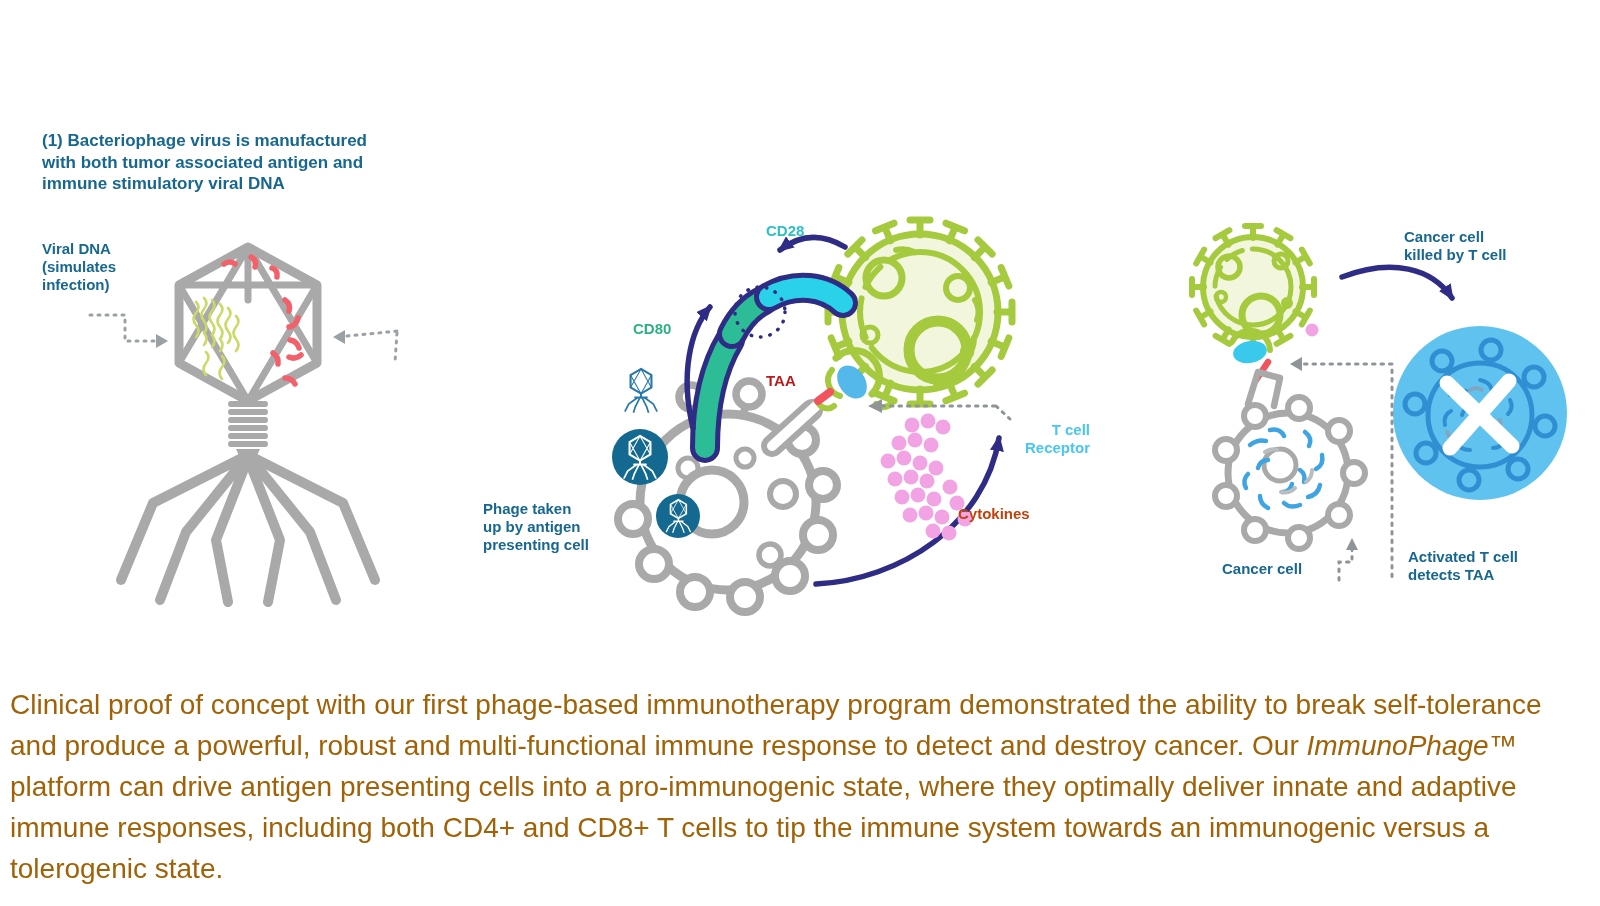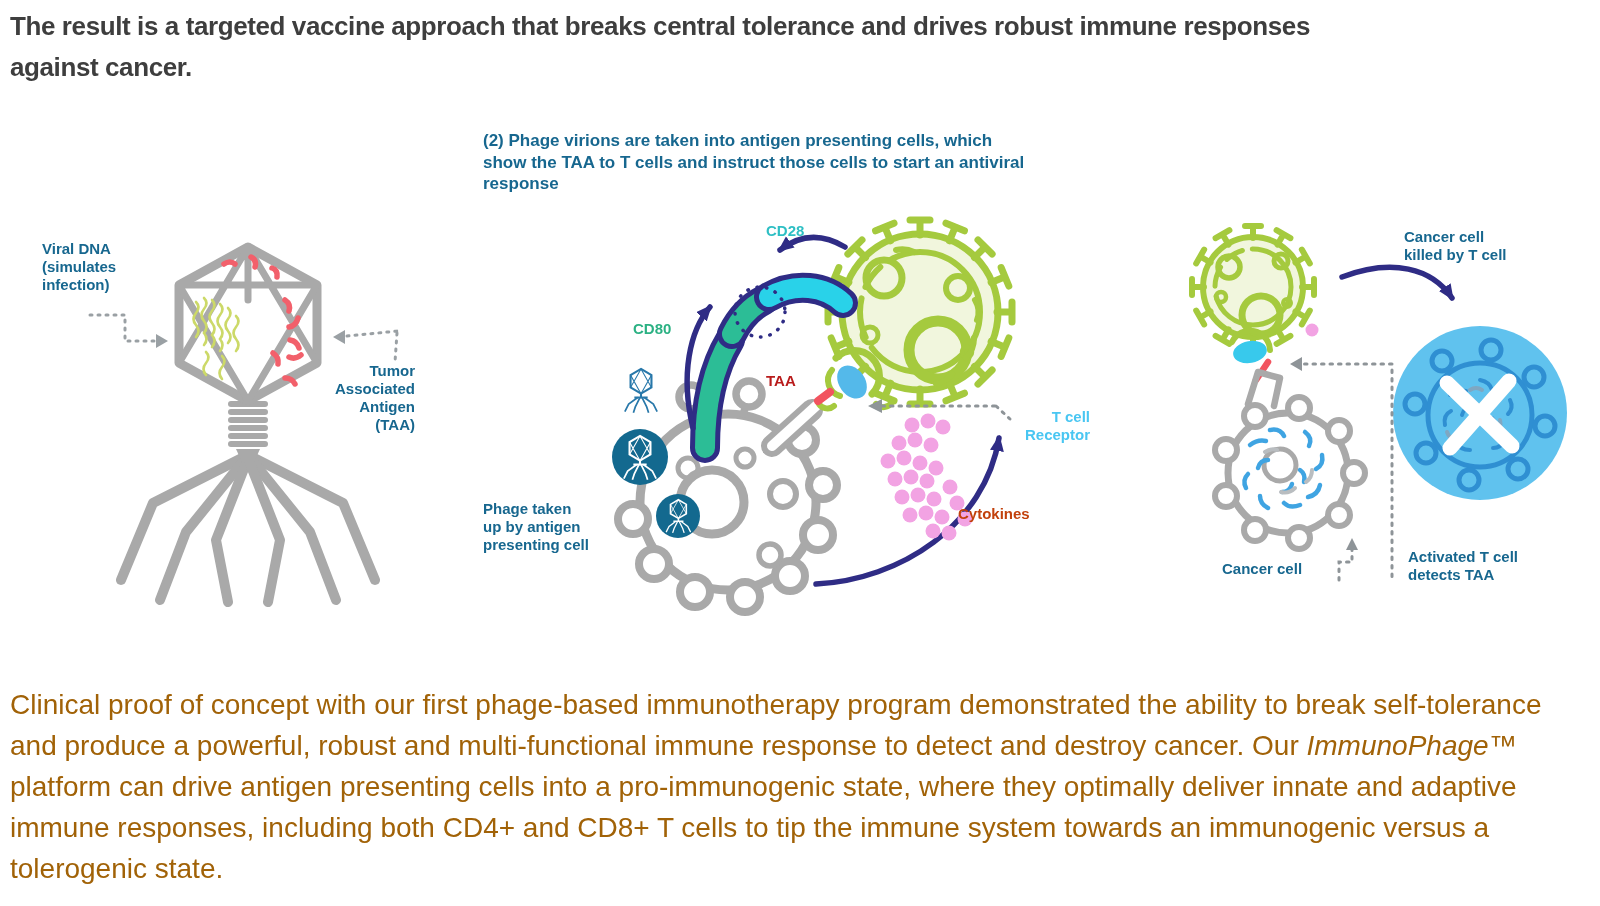--- a/index.html
+++ b/index.html
@@ -7,38 +7,36 @@
         font-family:"Liberation Sans",sans-serif;}
   .abs{position:absolute;}
   .hdr{left:10px;top:6px;width:1585px;font-size:26px;font-weight:bold;color:#3e3e3e;
        line-height:41px;letter-spacing:-0.4px;white-space:pre-line;}
   .panel-h{font-size:17px;font-weight:bold;color:#17678f;line-height:21.5px;white-space:pre-line;}
   .lbl{font-size:15px;font-weight:bold;line-height:18px;white-space:pre-line;color:#17678f;}
   .teal{color:#17678f;}
   .turq{color:#2ebfc4;}
   .grn{color:#2bb183;}
   .red{color:#b91c1c;}
-  .lblue{color:#49c6f2;}
+  .lblue{color:#49c6f2;margin-top:13px;}
   .pink{color:#c2410c;}
   .r{text-align:right;}
   .para{left:10px;top:684px;width:1585px;font-size:28px;color:#a16207;line-height:41px;}
   .para i{font-style:italic;}
   svg{position:absolute;left:0;top:0;}
 </style>
 </head>
 <body>
 
 <div class="page">
 
-  <div class="abs hdr">The result is a targeted vaccine approach that breaks central tolerance and drives robust immune responses
-against cancer.</div>
-
-  <div class="abs panel-h" style="left:483px;top:130px;width:620px;">(2) Phage virions are taken into antigen presenting cells, which
-show the TAA to T cells and instruct those cells to start an antiviral
-response</div>
+
+  <div class="abs panel-h" style="left:42px;top:130px;width:400px;">(1) Bacteriophage virus is manufactured
+with both tumor associated antigen and
+immune stimulatory viral DNA</div>
 
   <svg width="1600" height="906" viewBox="0 0 1600 906">
     <defs>
       <marker id="mNavy" markerUnits="userSpaceOnUse" markerWidth="22" markerHeight="18" refX="13" refY="7" orient="auto">
         <path d="M0,0 L16,7 L0,14 Z" fill="#2f2c85"></path>
       </marker>
       <g id="phage-mini" fill="none" stroke="currentColor">
         <polygon points="20,1 31,7.5 31,20.5 20,27 9,20.5 9,7.5" stroke-width="2.2"></polygon>
         <path d="M20,1 L9,20.5 M20,1 L31,20.5 M9,7.5 L20,27 M31,7.5 L20,27" stroke-width="1.1"></path>
         <path d="M20,27 L20,31 M13,31 H27" stroke-width="2.2"></path>
@@ -355,24 +353,20 @@
         <path d="M1339,580 L1339,562 L1352,562 L1352,548"></path>
       </g>
       <polygon points="1290,364 1302,357 1302,371" fill="#8e9498"></polygon>
       <polygon points="1352,538 1346,550 1358,550" fill="#8e9498"></polygon>
     </g>
   </svg>
 
   <div class="abs lbl teal" style="left:42px;top:240px;">Viral DNA
 (simulates
 infection)</div>
-  <div class="abs lbl teal r" style="left:285px;top:362px;width:130px;">Tumor
-Associated
-Antigen
-(TAA)</div>
 
   <div class="abs lbl turq" style="left:758px;top:222px;margin-left:8px;">CD28</div>
   <div class="abs lbl grn" style="left:633px;top:320px;">CD80</div>
   <div class="abs lbl red" style="left:766px;top:372px;">TAA</div>
   <div class="abs lbl lblue r" style="left:1004px;top:408px;width:86px;">T cell
 Receptor</div>
   <div class="abs lbl pink" style="left:958px;top:505px;">Cytokines</div>
   <div class="abs lbl teal" style="left:483px;top:500px;">Phage taken
 up by antigen
 presenting cell</div>

